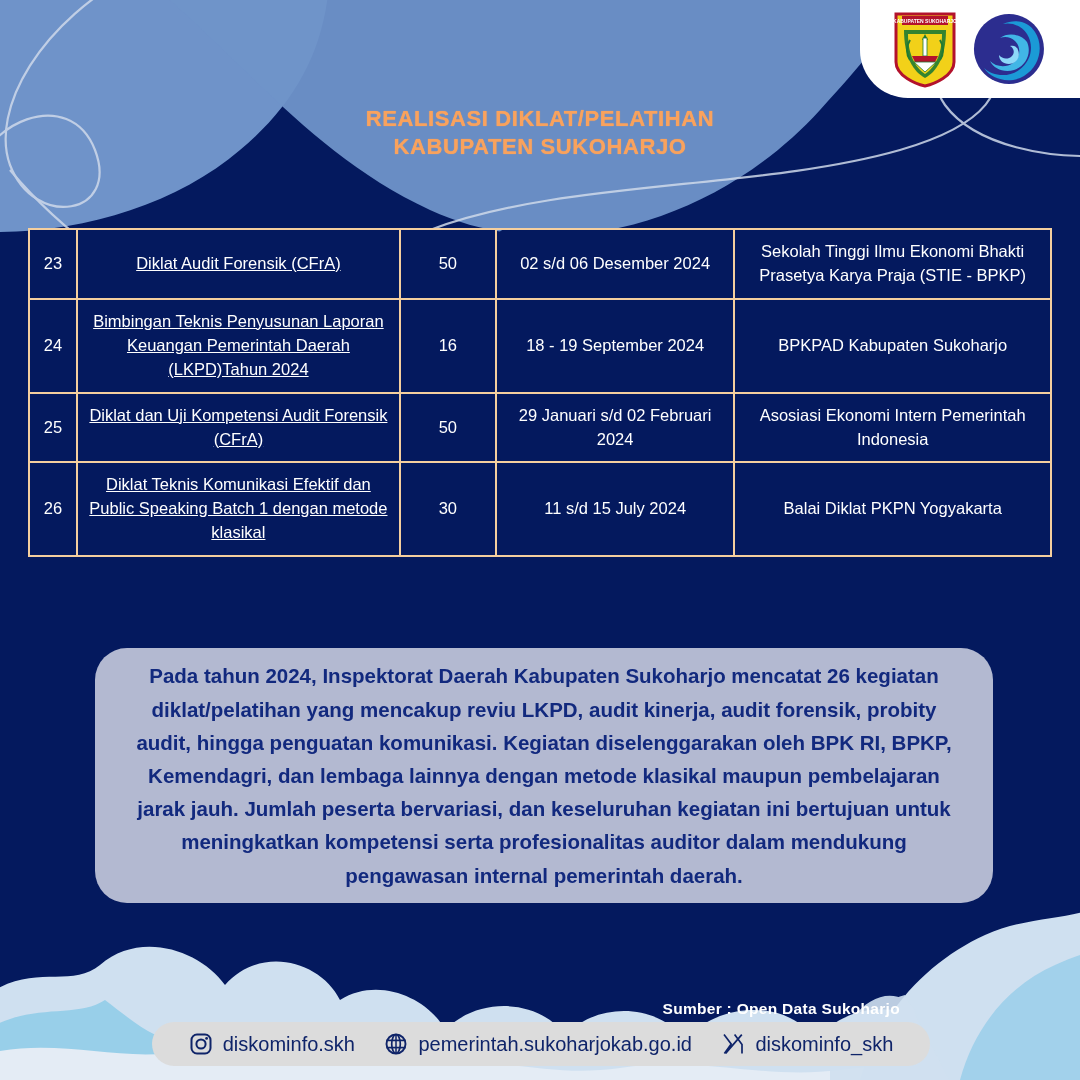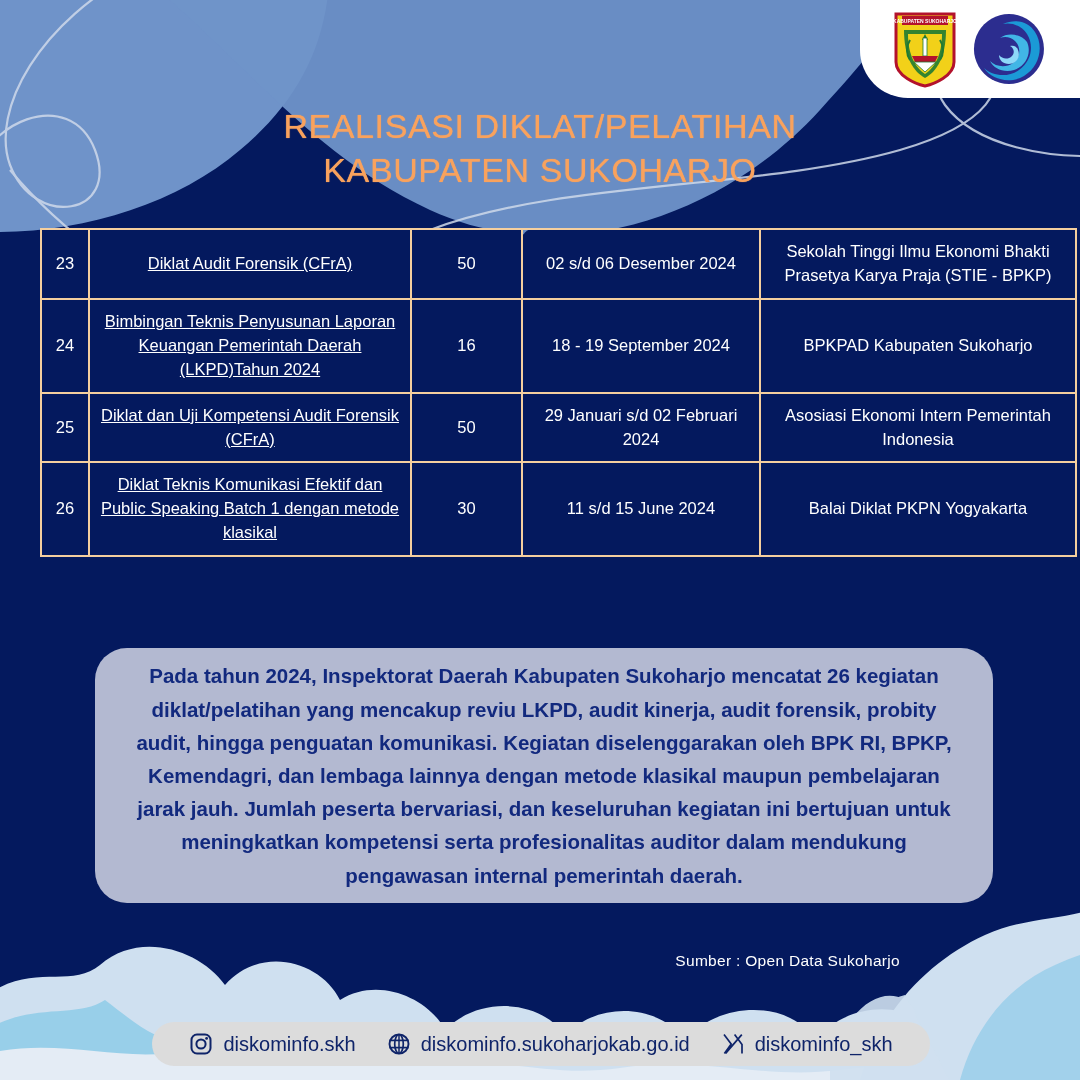--- a/index.html
+++ b/index.html
@@ -27,52 +27,51 @@
   }
   .logo-panel svg{ display:block; }
 
   
   .title-block{
     position:absolute; top:105px; left:0; width:1080px;
     text-align:center; z-index:5;
   }
   .title-line{
     color:#f9a25d;
-    font-weight:normal;
-    font-size:34px;
+    font-weight:bold;
+    font-size:22px;
     letter-spacing:0.6px;
     line-height:1.28;
     text-shadow:0 0 1px #f9a25d;
   }
 
   
   .table-wrap{
     position:absolute; top:228px; left:28px;
     width:1024px;
     z-index:5;
   }
   table.diklat{
     width:100%;
     border-collapse:collapse;
     table-layout:fixed;
-    margin-left:12px;
   }
   table.diklat td{
     border:2px solid #f5cf9e;
     background:#04195e;
     color:#ffffff;
     font-size:16.5px;
     line-height:1.45;
     text-align:center;
     vertical-align:middle;
     padding:10px 8px;
   }
   td.c-no    { width:48px;  font-size:17px; }
   td.c-nama  { width:322px;text-decoration:underline; }
-  td.c-jml   { width:111px;  font-size:17px; }
+  td.c-jml   { width:96px;  font-size:17px; }
   td.c-tgl   { width:238px;border-radius:11px; }
   td.c-peny  { width:316px; }
 
   
   .summary{
     position:absolute;
     left:95px; top:648px;
     width:898px; height:255px;
     background:#b3b9d1;
     border-radius:32px;
@@ -83,22 +82,22 @@
   .summary p{
     color:#12297e;
     font-size:20.5px;
     font-weight:bold;
     line-height:1.62;
     text-align:center;
   }
 
   
   .source{
-    position:absolute; top:952px; right:180px;
-    color:#ffffff; font-size:15.5px; font-weight:normal;
+    position:absolute; top:1000px; right:180px;
+    color:#ffffff; font-size:15.5px; font-weight:bold;
     letter-spacing:0.3px;
     z-index:7;
   }
 
   
   .footer-pill{
     position:absolute;
     left:152px; top:1022px;
     width:778px; height:44px;
     background:#dcdcdc;
@@ -235,21 +234,21 @@
           <td class="c-no">25</td>
           <td class="c-nama">Diklat dan Uji Kompetensi  Audit Forensik (CFrA)</td>
           <td class="c-jml">50</td>
           <td class="c-tgl">29 Januari s/d 02 Februari 2024</td>
           <td class="c-peny">Asosiasi Ekonomi Intern Pemerintah Indonesia</td>
         </tr>
         <tr>
           <td class="c-no">26</td>
           <td class="c-nama">Diklat Teknis Komunikasi Efektif dan Public Speaking Batch 1 dengan metode klasikal</td>
           <td class="c-jml">30</td>
-          <td class="c-tgl">11 s/d 15 June 2024</td>
+          <td class="c-tgl">11 s/d 15 July 2024</td>
           <td class="c-peny">Balai Diklat PKPN Yogyakarta</td>
         </tr>
       </tbody>
     </table>
   </div>
 
   <div class="summary">
     <p>Pada tahun 2024, Inspektorat Daerah Kabupaten Sukoharjo mencatat 26 kegiatan diklat/pelatihan yang mencakup reviu LKPD, audit kinerja, audit forensik, probity audit, hingga penguatan komunikasi. Kegiatan diselenggarakan oleh BPK RI, BPKP, Kemendagri, dan lembaga lainnya dengan metode klasikal maupun pembelajaran jarak jauh. Jumlah peserta bervariasi, dan keseluruhan kegiatan ini bertujuan untuk meningkatkan kompetensi serta profesionalitas auditor dalam mendukung pengawasan internal pemerintah daerah.</p>
   </div>
 
@@ -267,21 +266,21 @@
     </div>
 
     <div class="f-item">
       <svg width="24" height="24" viewBox="0 0 24 24">
         <circle cx="12" cy="12" r="9.5" fill="none" stroke="#0f2469" stroke-width="1.9"></circle>
         <ellipse cx="12" cy="12" rx="4.3" ry="9.5" fill="none" stroke="#0f2469" stroke-width="1.7"></ellipse>
         <line x1="2.6" y1="8.4" x2="21.4" y2="8.4" stroke="#0f2469" stroke-width="1.7"></line>
         <line x1="2.6" y1="15.6" x2="21.4" y2="15.6" stroke="#0f2469" stroke-width="1.7"></line>
         <line x1="12" y1="2.5" x2="12" y2="21.5" stroke="#0f2469" stroke-width="1.5"></line>
       </svg>
-      <span>diskominfo.sukoharjokab.go.id</span>
+      <span>pemerintah.sukoharjokab.go.id</span>
     </div>
 
     <div class="f-item">
       <svg width="24" height="24" viewBox="0 0 24 24">
         <path d="M3,2.6 L10.2,12.1 L3.4,21.4 M20.8,2.6 L4.6,21.4 M13.6,2.6 L21,12.6 L21,21.4" fill="none" stroke="#0f2469" stroke-width="1.7"></path>
         <path d="M3.2,2.6 h4.1 L20.8,21.4 h-4.1 Z" fill="#0f2469" opacity="0"></path>
         <path d="M3.4,2.6 L20.6,21.4 M20.6,2.6 L3.4,21.4" stroke="#0f2469" stroke-width="0" fill="none"></path>
       </svg>
       <span>diskominfo_skh</span>
     </div>

